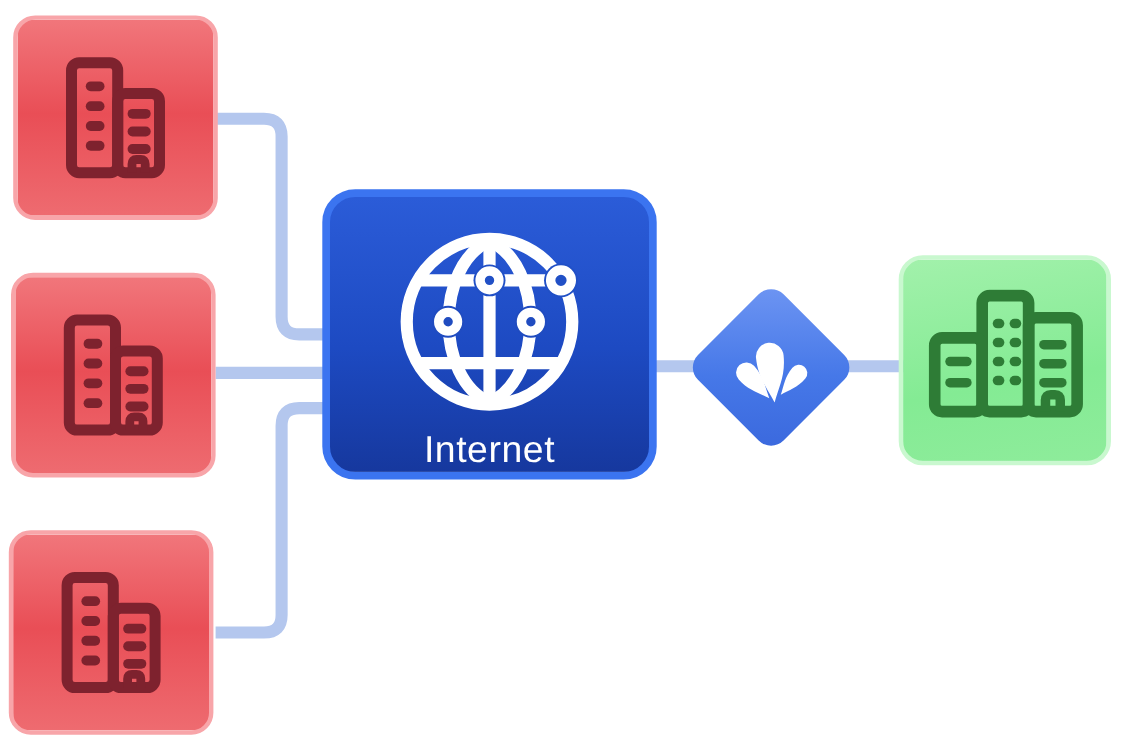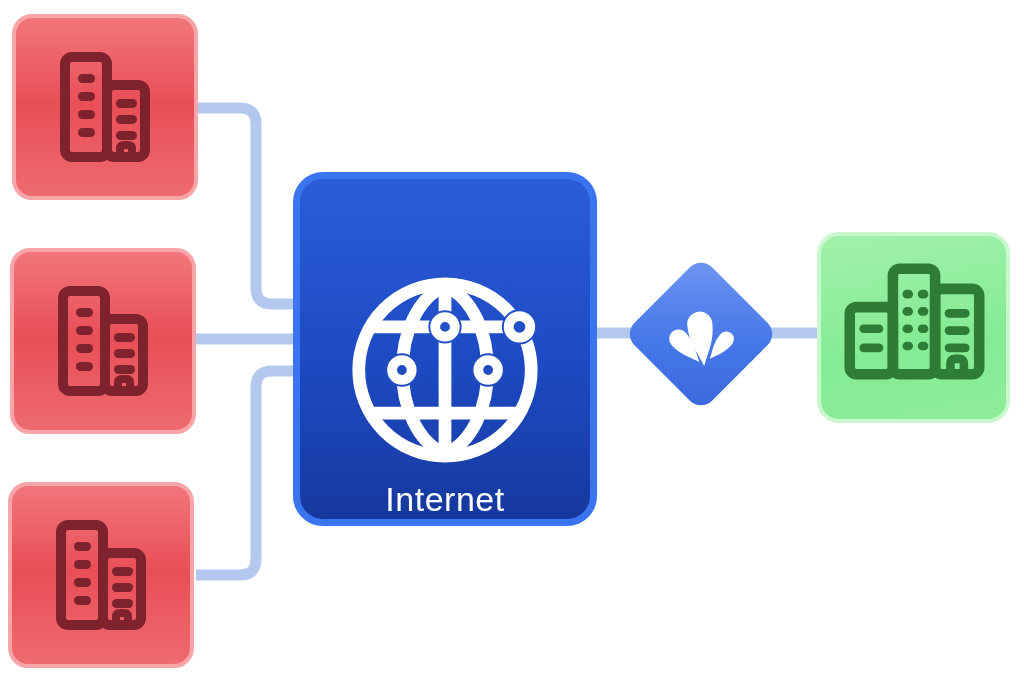--- a/index.html
+++ b/index.html
@@ -15,21 +15,21 @@
   .branch {
     width:186px; height:186px; border-radius:20px;
     border:4px solid #f8a5a9;
     background:linear-gradient(180deg,#f1767b 0%, #e94e56 48%, #ee6b70 100%);
     color:#7e222e;
   }
   .branch-1 { left:12px; top:14px; }
   .branch-2 { left:10px; top:248px; }
   .branch-3 { left:8px;  top:482px; }
   .internet {
-    left:293px; top:172px; width:304px; height:354px; border-radius:30px;
+    left:293px; top:172px; width:304px; height:264px; border-radius:30px;
     border:7px solid #3b74f0;
     background:linear-gradient(180deg,#2b5cd8 0%, #1d4ac2 55%, #16389e 100%);
     flex-direction:column; justify-content:flex-end; padding-top:28px;
   }
   .internet-label {
     color:#ffffff; font-size:34px; font-weight:400; letter-spacing:0.5px;
     margin-top:12px;
   }
   .diamond {
     left:646px; top:279px; width:110px; height:110px; border-radius:16px;

